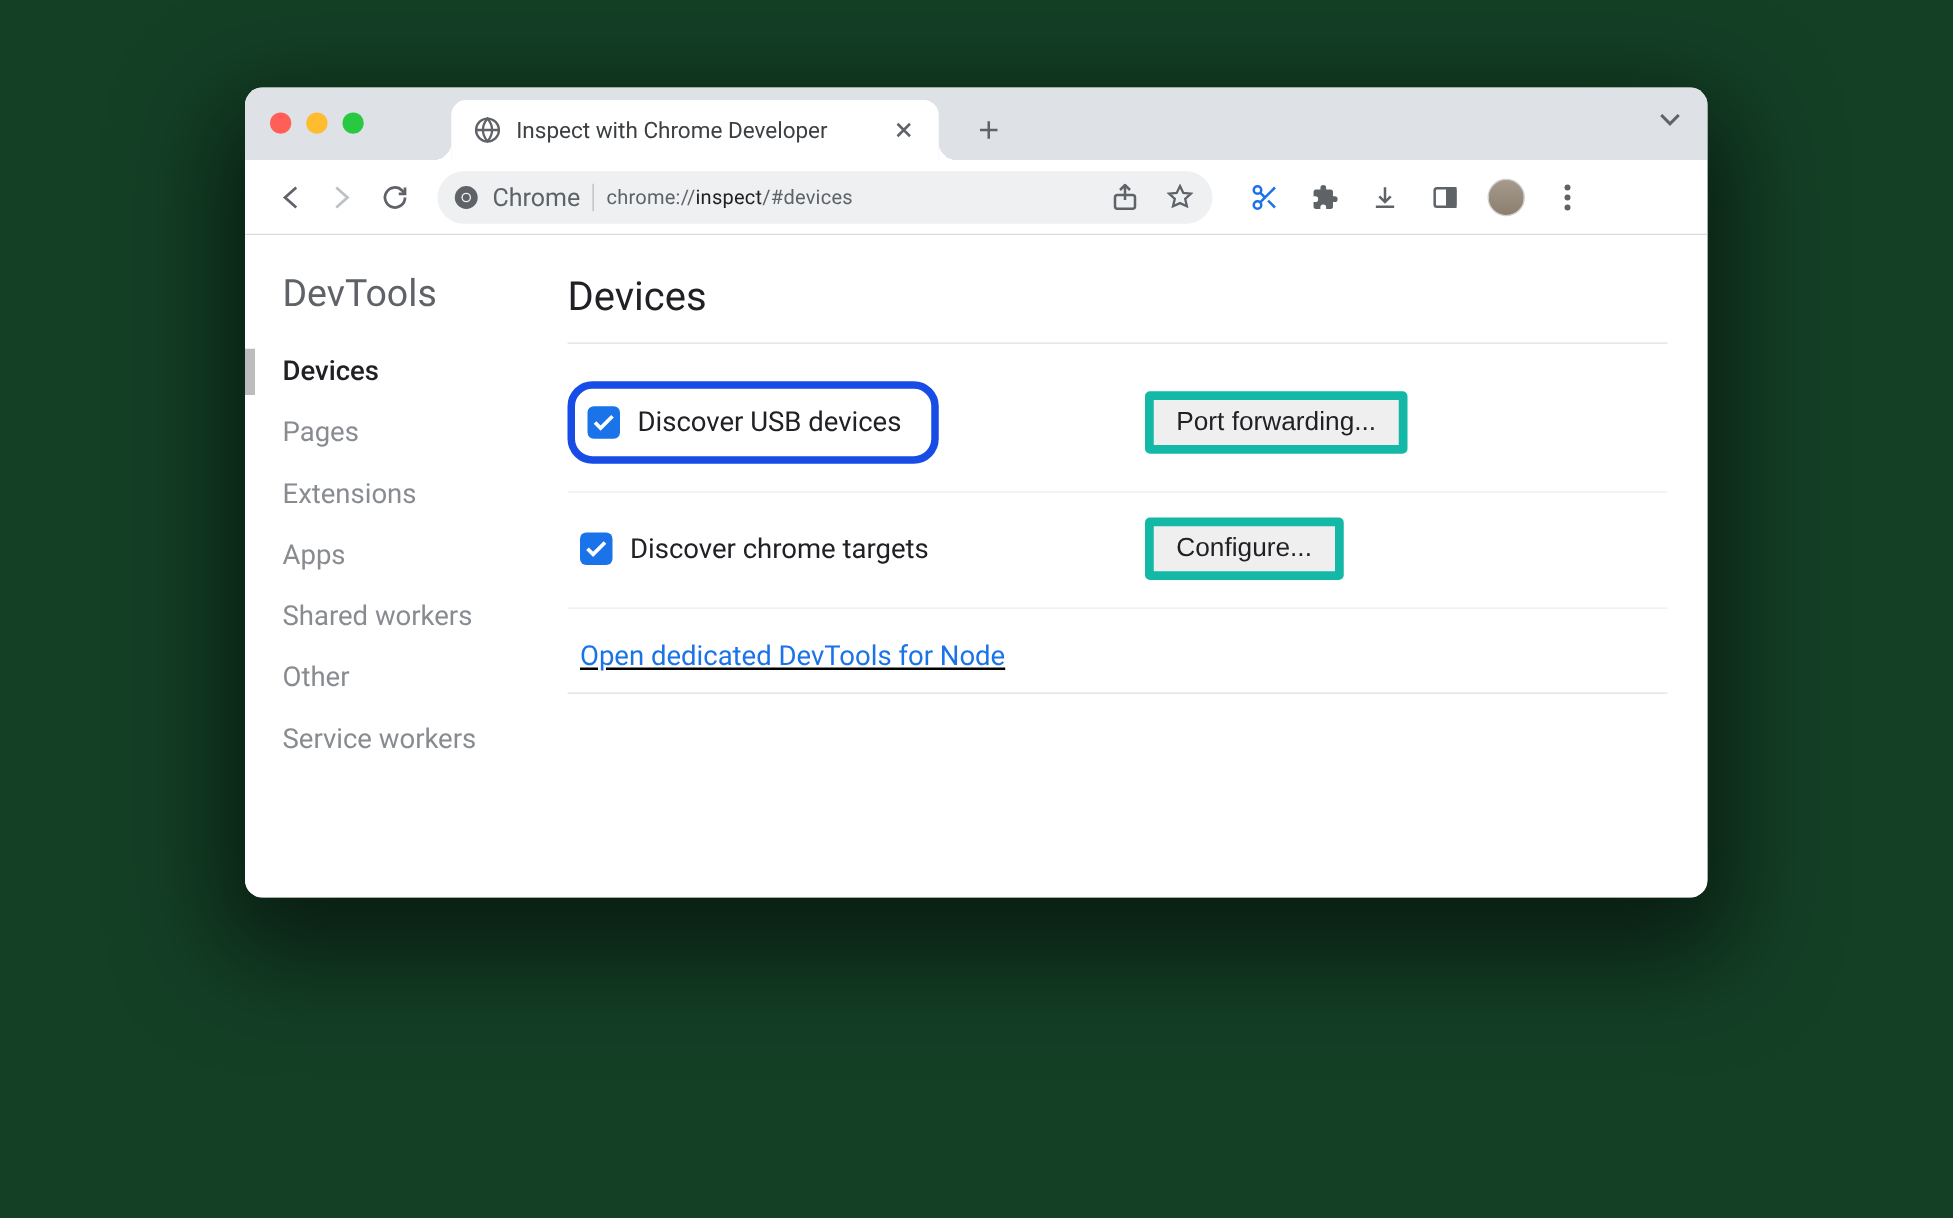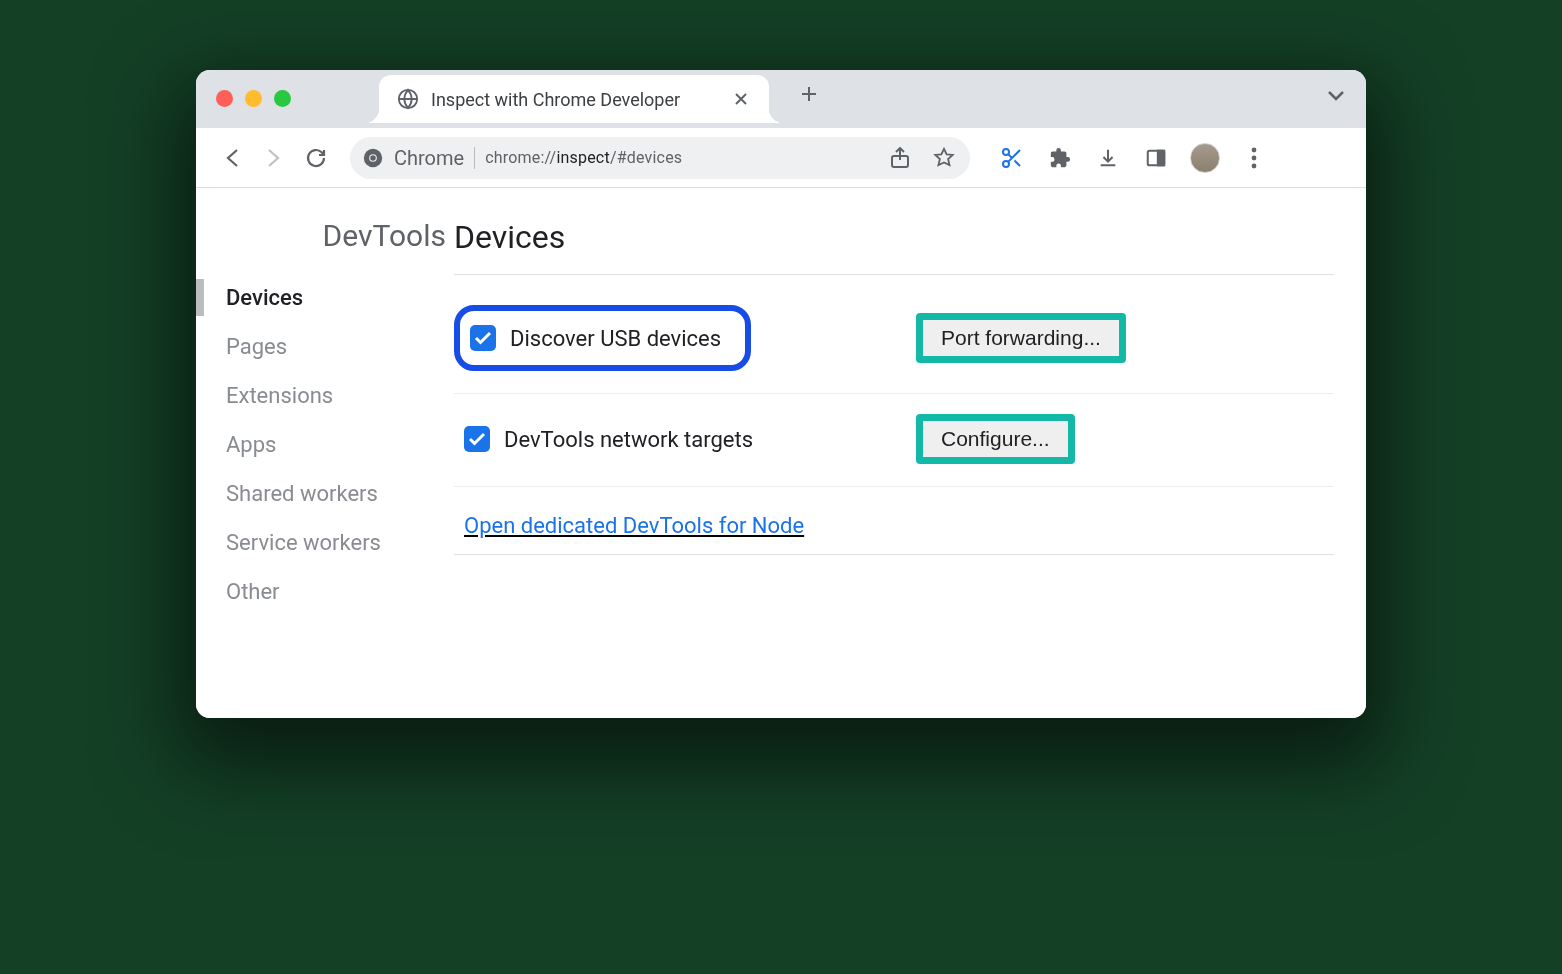--- a/index.html
+++ b/index.html
@@ -19,22 +19,22 @@
     border-radius: 14px;
     box-shadow: 0 30px 80px 20px rgba(0,0,0,0.55);
     overflow: hidden;
     position: relative;
   }
   
   .titlebar {
     height: 58px;
     background: #dee1e6;
     display: flex;
-    align-items: center;
-    padding: 0 28px;
+    align-items: flex-end;
+    padding: 0 10px;
     position: relative;
   }
   .traffic-lights {
     position: absolute;
     top: 20px;
     left: 20px;
     display: flex;
     gap: 12px;
   }
   .traffic-light {
@@ -104,21 +104,21 @@
   
   .page {
     display:flex;
     min-height: 530px;
     background:#fff;
   }
   .sidebar {
     width: 250px;
     padding: 30px 0 30px 30px;
   }
-  .sidebar-title { font-size:30px; color:#5f6368; font-weight:400; margin-bottom: 20px; text-align: right;}
+  .sidebar-title { font-size:30px; color:#5f6368; font-weight:400; margin-bottom: 20px;}
   .sidebar-item {
     font-size:22px;
     color:#888c91;
     padding: 12px 0 12px 0;
     cursor:pointer;
     position:relative;
   }
   .sidebar-item.active {
     color:#202124;
     font-weight:500;
@@ -290,22 +290,22 @@
   </div>
 
   <div class="page">
     <div class="sidebar">
       <div class="sidebar-title">DevTools</div>
       <div class="sidebar-item active">Devices</div>
       <div class="sidebar-item">Pages</div>
       <div class="sidebar-item">Extensions</div>
       <div class="sidebar-item">Apps</div>
       <div class="sidebar-item">Shared workers</div>
+      <div class="sidebar-item">Other</div>
       <div class="sidebar-item">Service workers</div>
-      <div class="sidebar-item">Other</div>
     </div>
 
     <div class="main">
       <div class="main-title">Devices</div>
       <hr class="hr">
 
       <div class="row">
         <div class="check-group">
           <div class="highlight">
             <div class="checkbox">
@@ -319,21 +319,21 @@
         <button class="btn">Port forwarding...</button>
       </div>
 
       <div class="row">
         <div class="check-group" style="padding-left:10px;">
           <div class="checkbox">
             <svg width="18" height="14" viewBox="0 0 18 14" fill="none" stroke="#fff" stroke-width="3">
                 <path d="M2 7l4.5 4.5L16 2"></path>
               </svg>
           </div>
-          <span class="check-label">DevTools network targets</span>
+          <span class="check-label">Discover chrome targets</span>
         </div>
         <button class="btn">Configure...</button>
       </div>
 
       <div class="row noborder" style="padding-left:10px;text-decoration:underline;">
         <span class="link">Open dedicated DevTools for Node</span>
       </div>
       <hr class="hr" style="margin-top:-12px;">
     </div>
   </div>

